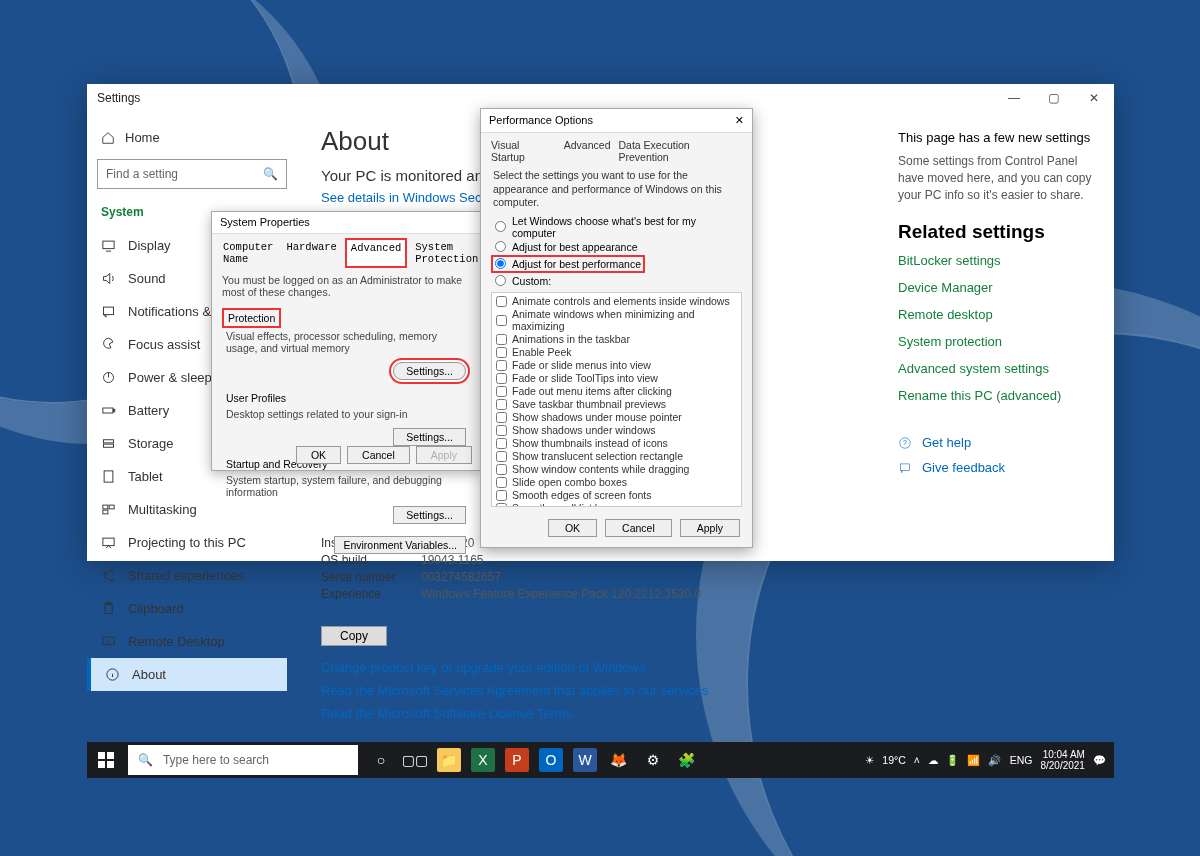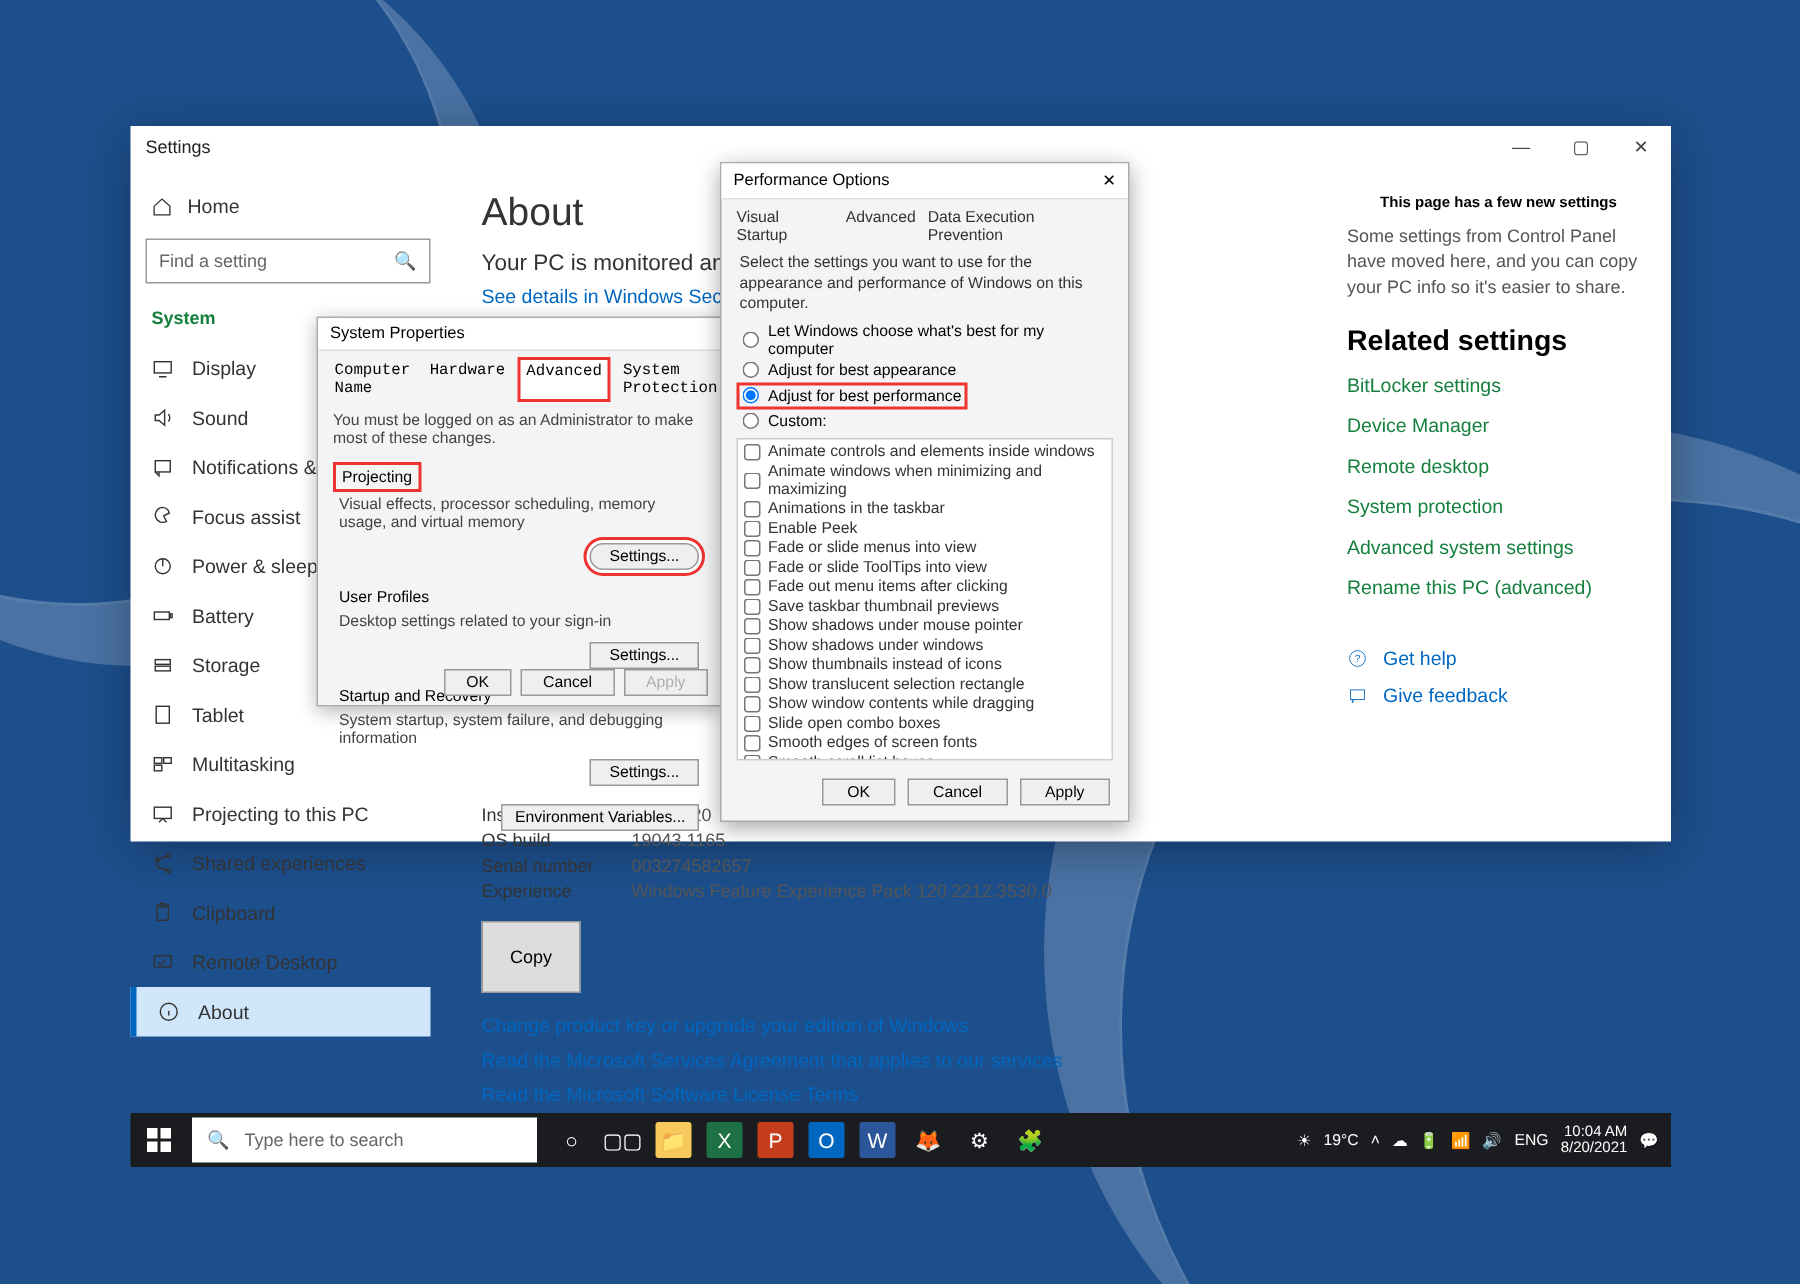--- a/index.html
+++ b/index.html
@@ -25,24 +25,24 @@
 .side-item svg { width:15px; height:15px; stroke:#333; fill:none; stroke-width:1.5; }
 .side-item.active { background:#d0e6fb; margin-left:-10px; padding-left:14px; border-left:4px solid #0067c0; }
 
 .main { flex:1; padding:14px 24px; color:#333; font-size:13px; position:relative; }
 .main h1 { font-size:26px; font-weight:400; margin-bottom:10px; }
 .main .sub { font-size:15px; color:#333; margin-bottom:6px; }
 .main a.link { color:#0067c0; text-decoration:none; display:inline-block; margin-bottom:8px; font-size:13px; }
 .kv { display:flex; font-size:12px; margin:3px 0; }
 .kv .k { width:100px; color:#333; }
 .kv .v { color:#555; }
-.copy-btn { margin-top:10px; border:1px solid #999; background:#ddd; padding:16px 18px; font-size:12px; }
+.copy-btn { margin-top:22px; border:1px solid #999; background:#ddd; padding:2px 18px; font-size:12px; }
 
 .right-panel { width:230px; padding:18px 14px; font-size:13px; }
-.right-panel h3 { font-size:10px; font-weight:700; margin-bottom:8px;text-align:center; }
+.right-panel h3 { font-size:13px; font-weight:400; margin-bottom:8px; }
 .right-panel p { font-size:12px; color:#555; margin-bottom:18px; line-height:1.4; }
 .right-panel .rlink { color:#15803d; display:block; margin-bottom:12px; font-size:13px; cursor:pointer; }
 .right-panel .rh { font-size:19px; font-weight:600; margin-bottom:10px; }
 .fblink { display:flex; align-items:center; gap:10px; color:#0067c0; font-size:13px; margin-bottom:10px; }
 .fblink svg { width:14px; height:14px; }
 
 
 .sysprop { position:absolute; left:211px; top:211px; width:270px; height:260px; background:#f4f4f4; border:1px solid #aaa; box-shadow:0 3px 12px rgba(0,0,0,.3); font-size:11px; }
 .sysprop .dlg-title { height:22px; background:#fff; border-bottom:1px solid #ddd; font-size:11px; padding:4px 8px; }
 .sysprop .tabs { display:flex; gap:3px; padding:4px 6px 0; font-size:10.5px; }
@@ -270,21 +270,21 @@
 <div class="sysprop">
   <div class="dlg-title">System Properties</div>
   <div class="tabs">
     <span class="tab">Computer Name</span>
     <span class="tab">Hardware</span>
     <span class="tab red">Advanced</span>
     <span class="tab">System Protection</span>
     <span class="tab">Remote</span>
   </div>
   <div class="note">You must be logged on as an Administrator to make most of these changes.</div>
-  <div><span class="group-head red">Projecting</span></div>
+  <div><span class="group-head red">Protection</span></div>
   <div class="group-desc">Visual effects, processor scheduling, memory usage, and virtual memory</div>
   <div class="clearfix">
       <button class="set-btn redcircle">Settings...</button>
     </div>
   <div class="group-head">User Profiles</div>
   <div class="group-desc">Desktop settings related to your sign-in</div>
   <div class="clearfix">
       <button class="set-btn">Settings...</button>
     </div>
   <div class="group-head">Startup and Recovery</div>

